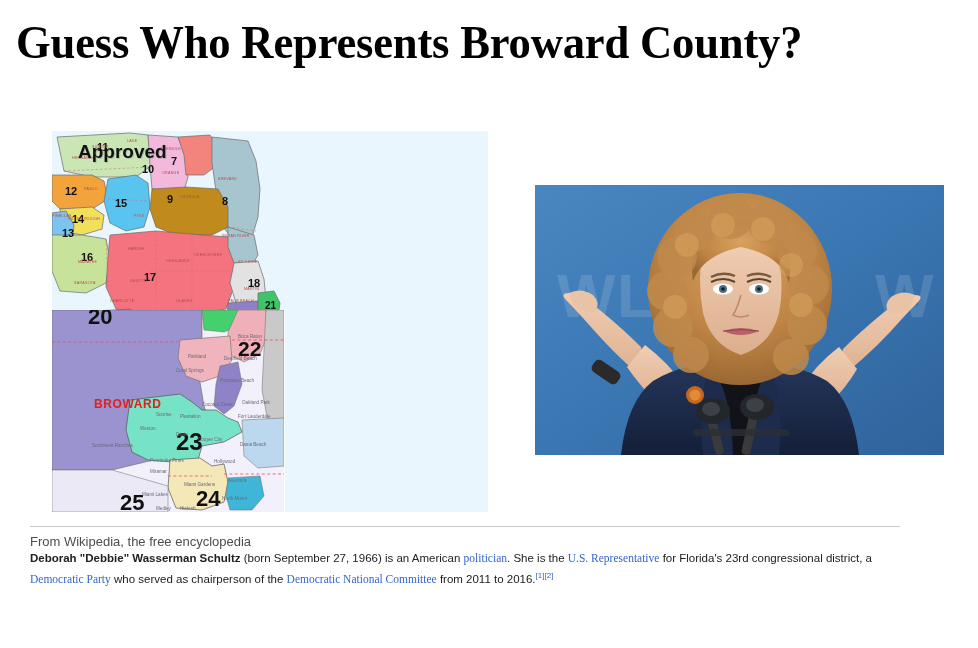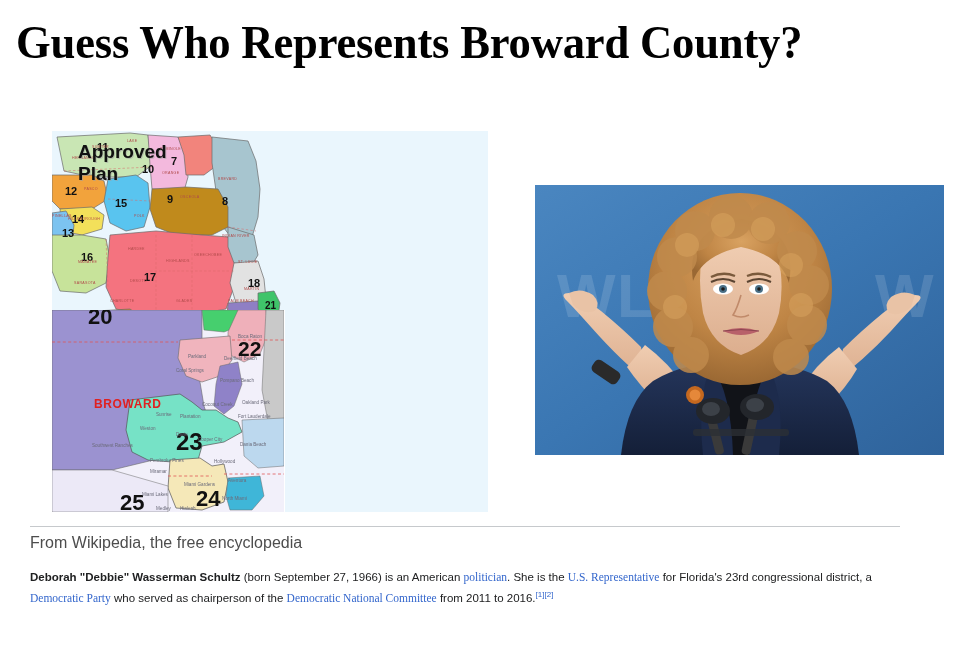--- a/index.html
+++ b/index.html
@@ -70,39 +70,38 @@
     font-family:"Liberation Serif", serif;
     font-size:25px;
     color:#222222;
     line-height:1.15;
     padding-bottom:5px;
   }
   #wiki-rule{
     height:1px;background:#c6c9cc;width:870px;margin:2px 0 7px 0;
   }
   #wiki-from{
-    font-size:16px;color:#4d4d4d;margin-bottom:16px;
+    font-size:13px;color:#4d4d4d;
   }
   #wiki-para{
     font-size:11.5px;color:#202122;line-height:1.72;width:898px;
   }
   #wiki-para b{font-weight:bold;}
   .wlink{color:#3366cc;font-family:Liberation Serif, serif;}
   .ref{font-size:8px;vertical-align:super;color:#3366cc;}
 </style>
 </head>
 <body>
 
 <div id="slide-title">Guess Who Represents Broward County?</div>
 
 <div id="map-figure">
 
   <div id="map-caption">
     <div>Approved</div>
-    <div>Plan</div>
   </div>
 
   <svg class="state" viewBox="0 0 436 381">
     <defs>
       <clipPath id="flclip">
         <path d="M186 4 L230 3 L252 6 L268 4 L300 8 L320 3 L352 6 L380 22 L392 50
                  L396 92 L400 128 L406 160 L412 196 L406 222 L396 250 L382 272
                  L362 292 L338 308 L312 322 L284 334 L250 344 L214 352 L180 358
                  L150 362 L128 360 L120 350 L134 340 L160 330 L188 318 L212 304
                  L232 290 L248 274 L256 256 L250 244 L236 240 L214 244 L196 252

